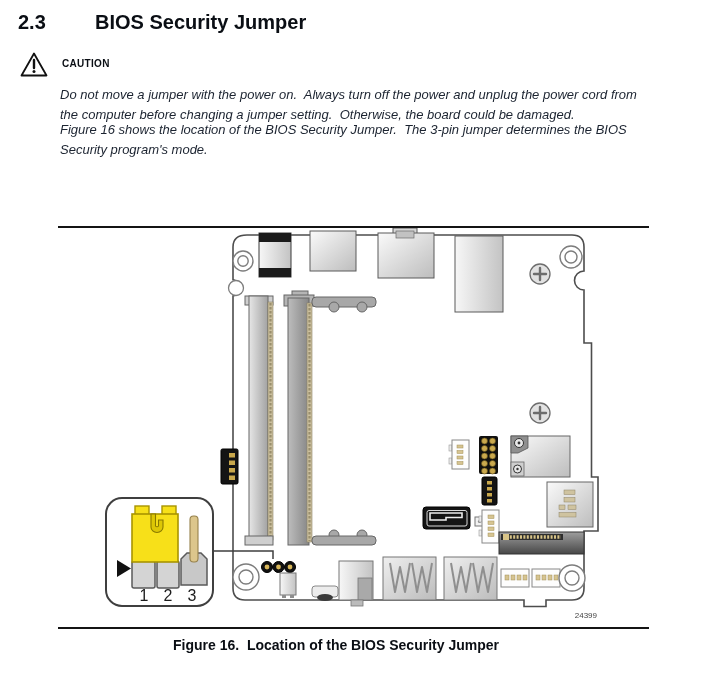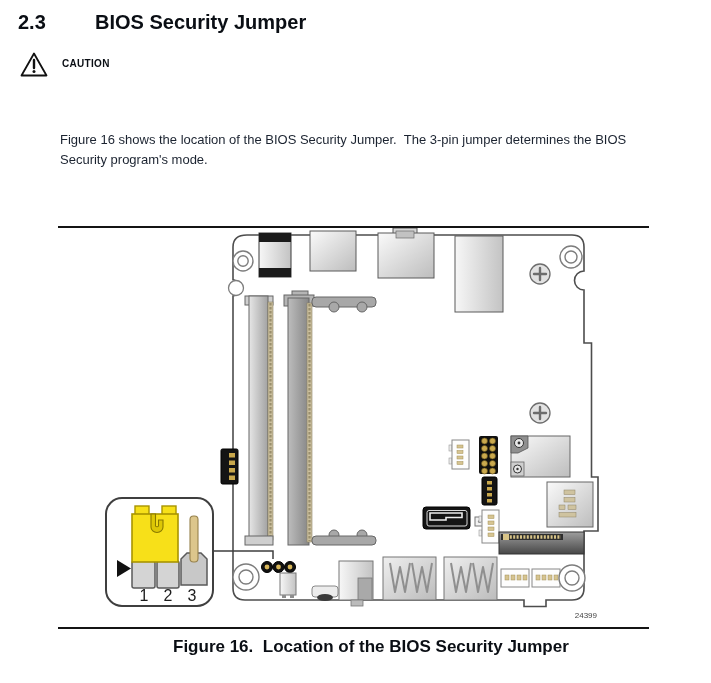--- a/index.html
+++ b/index.html
@@ -4,28 +4,28 @@
 <style>
   html,body{margin:0;padding:0;background:#fff;}
   .page{position:relative;width:711px;height:683px;background:#ffffff;
         font-family:"Liberation Sans",sans-serif;color:#1b2330;overflow:hidden;border-radius:30px;}
   .heading{position:absolute;left:18px;top:11px;font-size:20px;font-weight:bold;color:#0a0e14;}
   .heading .num{display:inline-block;width:77px;}
   .caution-row{position:absolute;left:20px;top:52px;height:26px;}
   .caution-label{position:absolute;left:62px;top:58px;font-size:10px;font-weight:bold;color:#0a0e14;letter-spacing:.3px;}
   .para{position:absolute;left:60px;width:585px;font-size:13px;line-height:19.5px;white-space:pre-wrap;}
   .caution-text{top:85px;font-style:italic;}
-  .p1{top:130px;line-height:20px;}
+  .p1{top:120px;line-height:20px;font-style:italic;}
   .p2{top:172px;line-height:20px;}
   .p2 b{font-weight:bold;}
   .fig-rule{position:absolute;left:58px;width:591px;height:0;border-top:2px solid #141414;}
   .rule-top{top:226px;}
   .rule-bottom{top:627px;}
   .diagram{position:absolute;left:0;top:228px;}
-  .caption{position:absolute;left:173px;top:637px;font-size:17px;font-weight:bold;
+  .caption{position:absolute;left:173px;top:637px;font-size:14px;font-weight:bold;
            color:#0a0e14;white-space:pre-wrap;}
   svg text{font-family:"Liberation Sans",sans-serif;}
 </style>
 </head>
 <body>
 
 <div class="page">
 
   <div class="heading">
     <span class="num">2.3</span><span>BIOS Security Jumper</span>
@@ -33,20 +33,21 @@
 
   <div class="caution-row">
     <svg width="28" height="26" viewBox="0 0 28 26">
       <polygon points="14,1.5 26.5,23.5 1.5,23.5" fill="none" stroke="#111" stroke-width="1.8" stroke-linejoin="round"></polygon>
       <line x1="14" y1="8" x2="14" y2="16" stroke="#111" stroke-width="2.4" stroke-linecap="round"></line>
       <circle cx="14" cy="19.6" r="1.5" fill="#111"></circle>
     </svg>
   </div>
   <div class="caution-label">CAUTION</div>
 
+  <div class="para caution-text">Do not move a jumper with the power on.  Always turn off the power and unplug the power cord from the computer before changing a jumper setting.  Otherwise, the board could be damaged.</div>
 
   <div class="para p1">Figure 16 shows the location of the BIOS Security Jumper.  The 3-pin jumper determines the BIOS Security program's mode.</div>
 
 
   <div class="fig-rule rule-top"></div>
 
   <svg class="diagram" width="711" height="399" viewBox="0 228 711 399">
     <defs>
       <linearGradient id="gMetalV" x1="0" y1="0" x2="1" y2="0">
         <stop offset="0" stop-color="#f7f7f7"></stop>

